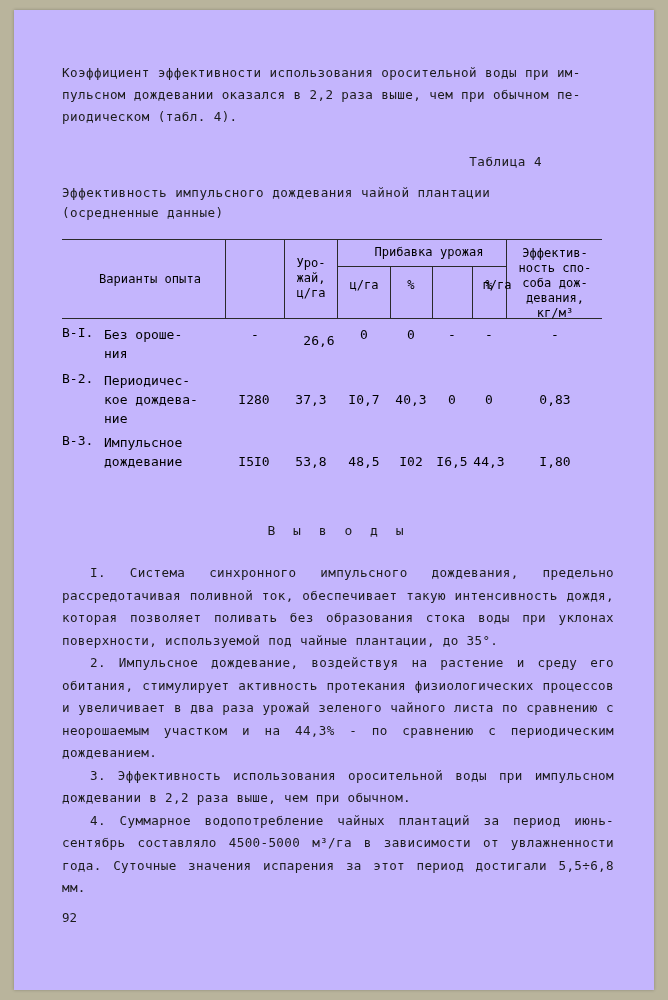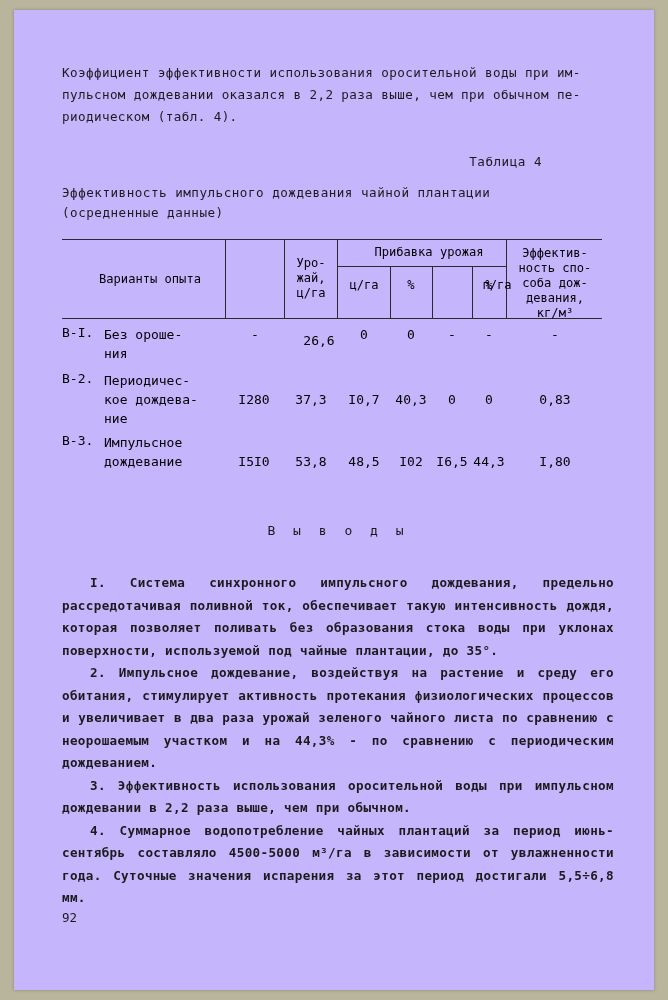--- a/index.html
+++ b/index.html
@@ -111,22 +111,21 @@
     line-height: 19px;
   }
   .vyvody {
     text-align: center;
     margin-top: 46px;
     font-size: 13px;
     letter-spacing: 5px;
     color: #1b1b1b;
   }
   .concl {
-    margin-top: 34px;
-    font-weight: bold;
+    margin-top: 24px;
   }
   .concl p {
     margin: 0;
     text-indent: 28px;
     font-size: 12.6px;
     line-height: 22.5px;
     letter-spacing: 0.35px;
     text-align: justify;
     color: #1b1b1b;
   }

